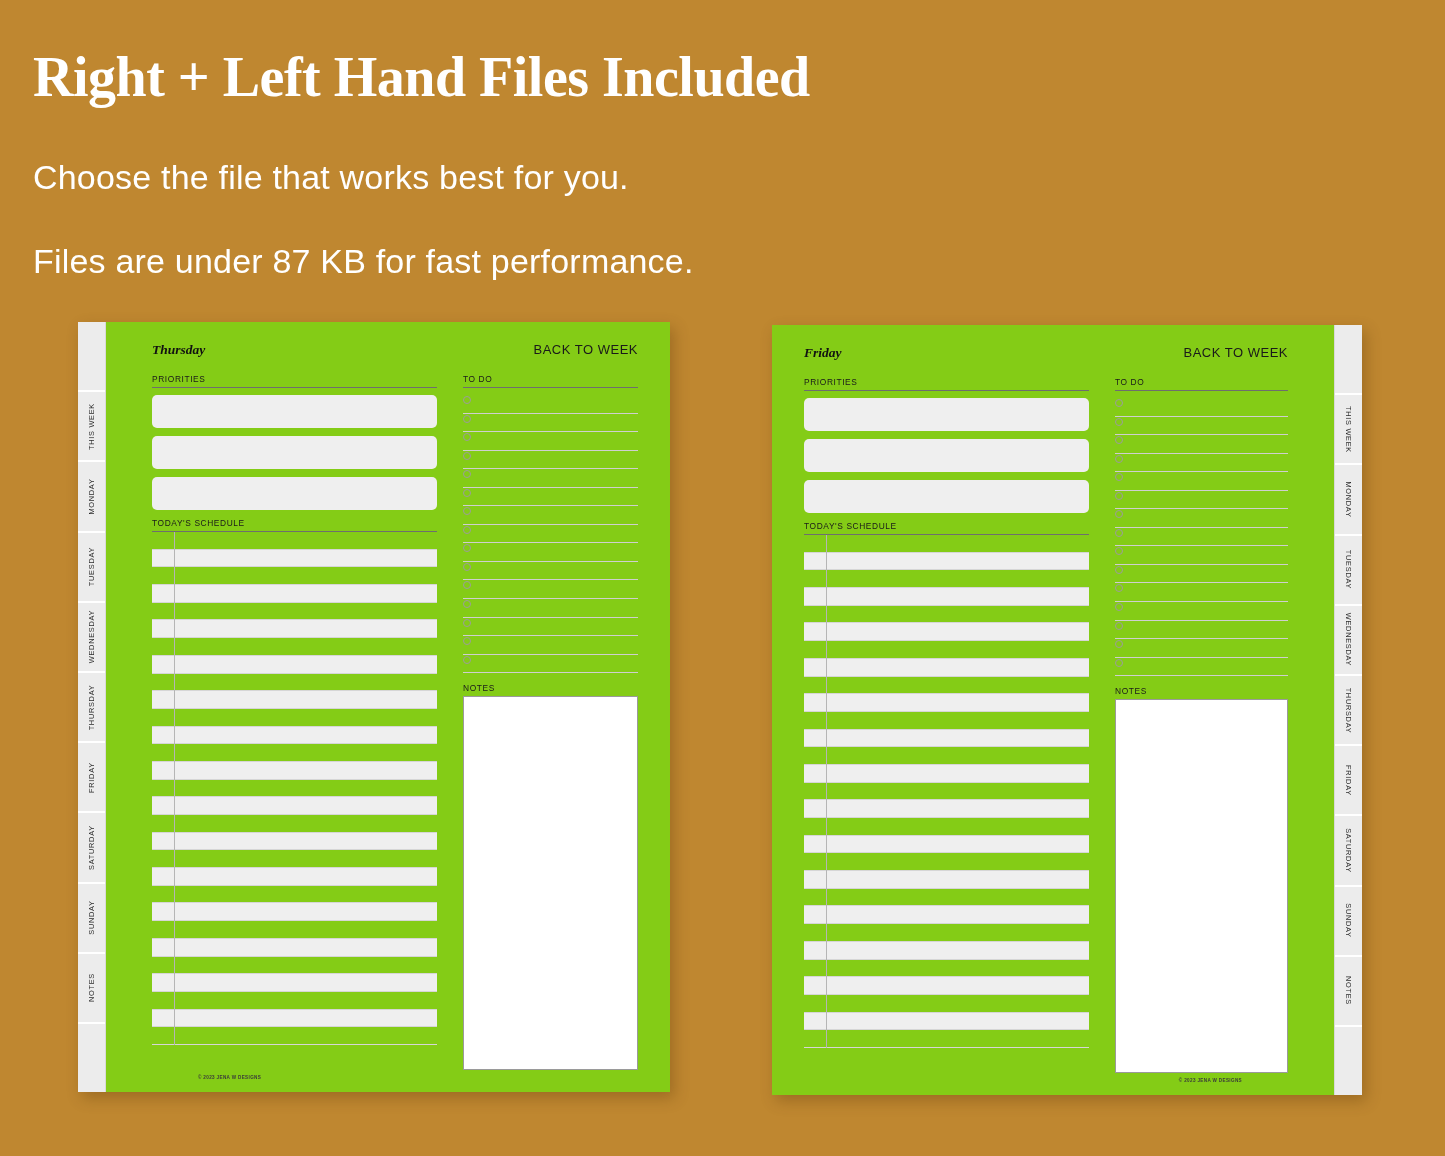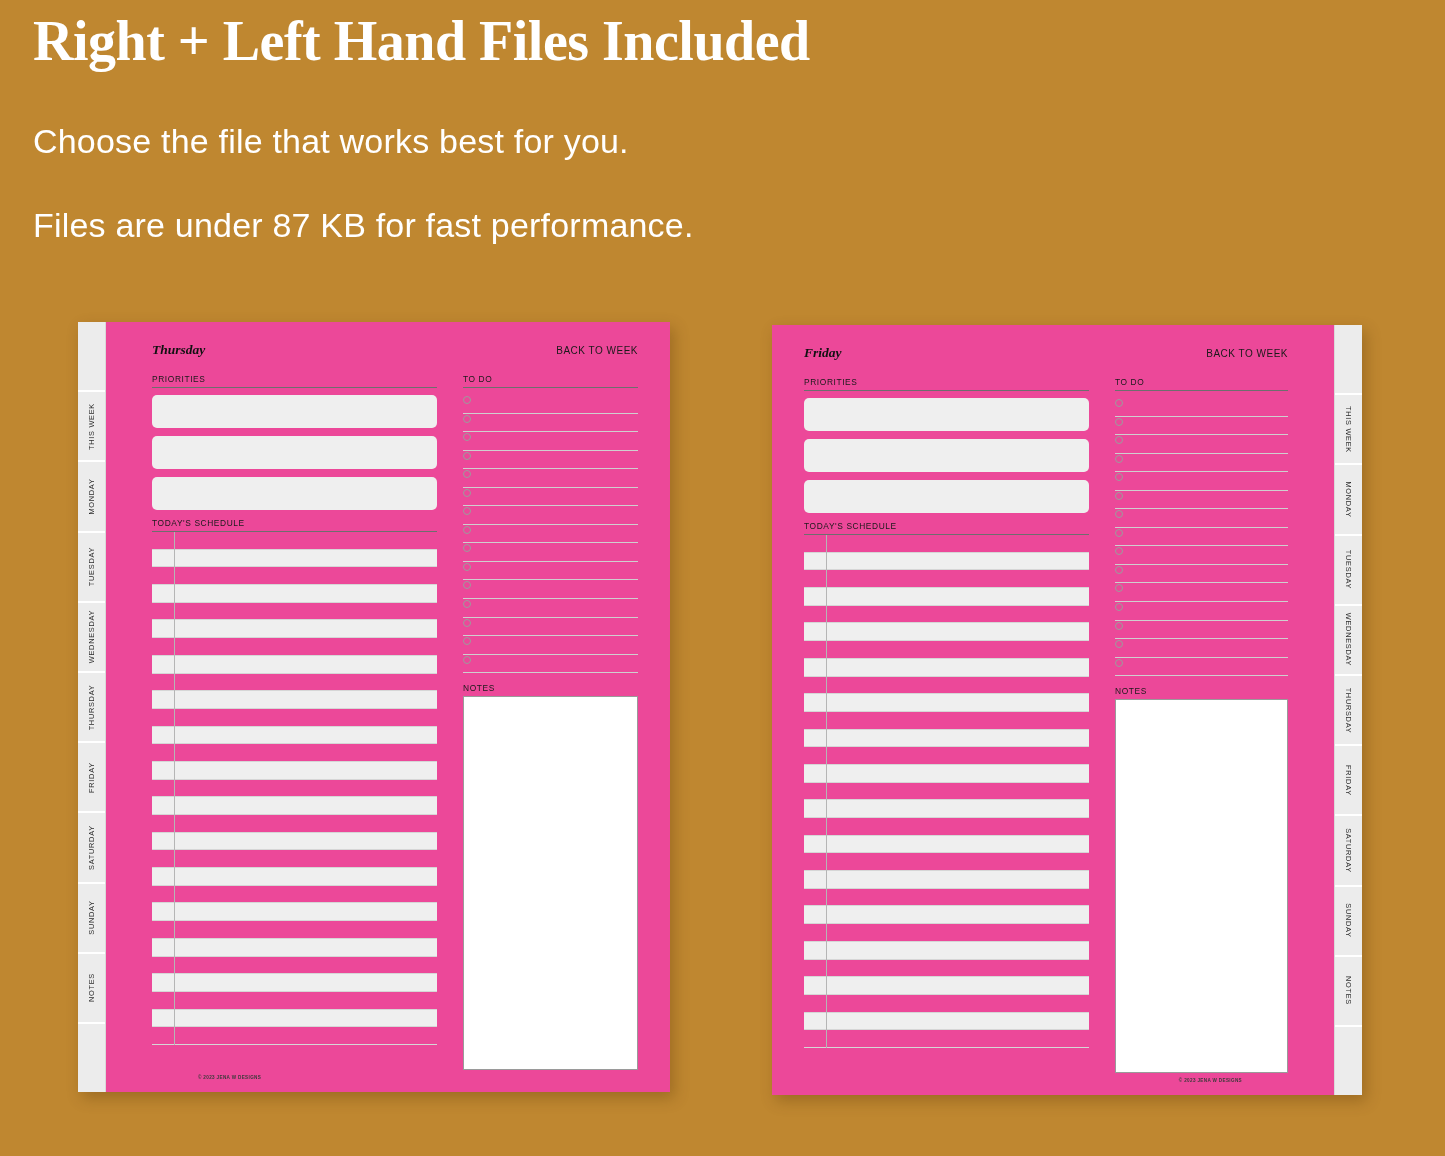--- a/index.html
+++ b/index.html
@@ -13,21 +13,21 @@
   body {
     background: #bf8730;
     font-family: "Liberation Sans", sans-serif;
     position: relative;
   }
 
   
   .header {
     position: absolute;
     left: 33px;
-    top: 12px;
+    top: 48px;
     width: 1200px;
   }
 
   .headline {
     font-family: "Liberation Serif", serif;
     font-weight: bold;
     font-size: 56px;
     line-height: 1.05;
     color: #ffffff;
     letter-spacing: -0.5px;
@@ -40,21 +40,21 @@
     color: #ffffff;
     letter-spacing: 0.2px;
   }
 
   .subline-1 { margin-top: 51px; }
   .subline-2 { margin-top: 45px; }
 
   
   .page {
     position: absolute;
-    background: #ec4899;
+    background: #84cc16;
     box-shadow: 4px 6px 14px rgba(80, 48, 8, 0.30);
   }
 
   .page-left  { left: 78px;  top: 322px; width: 592px; height: 770px; }
   .page-right { left: 772px; top: 325px; width: 590px; height: 770px; }
 
   
   .tabrail {
     position: absolute;
     top: 0;
@@ -115,21 +115,21 @@
 
   .daytitle {
     font-family: "Liberation Serif", serif;
     font-style: italic;
     font-weight: bold;
     font-size: 13.5px;
     color: #111111;
   }
 
   .backtoweek {
-    font-size: 10px;
+    font-size: 13px;
     letter-spacing: 0.5px;
     color: #1a1a1a;
   }
 
   
   .body2col {
     display: flex;
     gap: 26px;
     margin-top: 6px;
     height: 700px;

